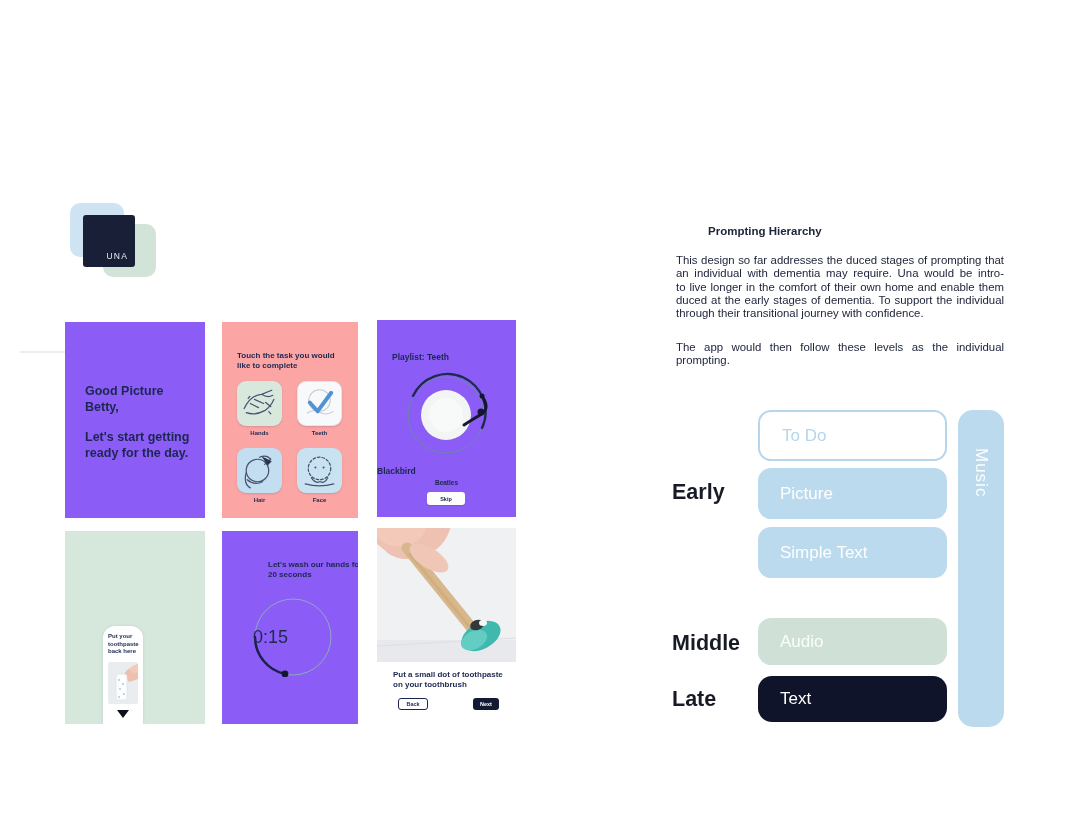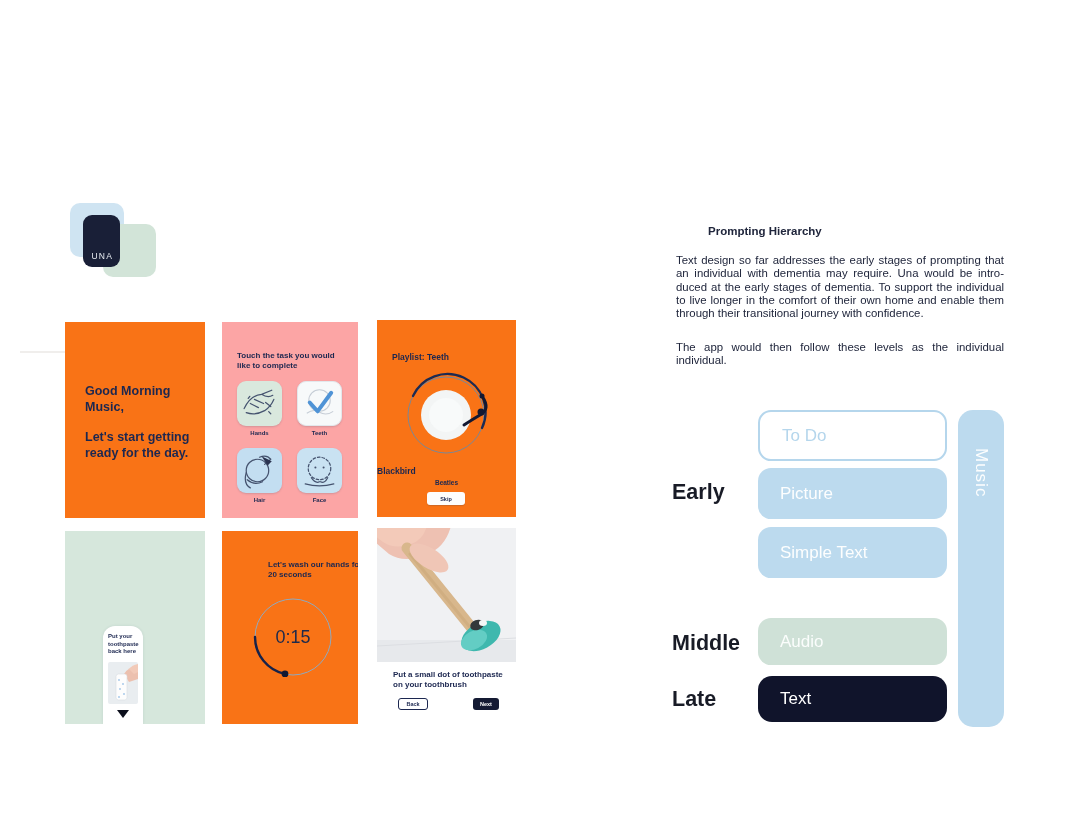--- a/index.html
+++ b/index.html
@@ -4,28 +4,28 @@
 <style>
   * { margin:0; padding:0; box-sizing:border-box; }
   html,body { background:#ffffff; }
   body { font-family:"Liberation Sans", sans-serif; color:#1d2a52; }
   .page { position:relative; width:1069px; height:826px; background:#fff; overflow:hidden; margin:0 auto; }
   .abs { position:absolute; }
 
   
   .logo-blue  { left:70px;  top:203px; width:54px; height:54px; border-radius:10px; background:#cfe4f2; }
   .logo-green { left:103px; top:224px; width:53px; height:53px; border-radius:10px; background:#d2e4d8; }
-  .logo-navy  { left:83px;  top:215px; width:37px; height:52px; border-radius:9px; background:#191f37;padding-left:8px; }
+  .logo-navy  { left:83px;  top:215px; width:52px; height:52px; border-radius:3px; background:#191f37;padding-left:8px; }
   .logo-navy span { position:absolute; right:7px; bottom:6px; color:#e8ecf2; font-size:8.5px; letter-spacing:1.2px; font-weight:400; }
 
   .faint-line { left:20px; top:351px; width:45px; height:2px; background:#f0eeec; }
 
   
   .screen { position:absolute; overflow:hidden; }
-  .blue-bg  { background:#f97316; }
+  .blue-bg  { background:#8b5cf6; }
   .green-bg { background:#d6e7dc; }
 
   .s1 { left:65px;  top:322px; width:140px; height:196px; }
   .s2 { left:222px; top:322px; width:136px; height:196px; background:#fca5a5; }
   .s3 { left:377px; top:320px; width:139px; height:197px; }
   .s4 { left:65px;  top:531px; width:140px; height:193px; }
   .s5 { left:222px; top:531px; width:136px; height:193px; }
   .s6 { left:377px; top:528px; width:139px; height:196px; background:#fff; }
 
   
@@ -57,21 +57,21 @@
   .s4 .card { position:absolute; left:38px; top:95px; width:40px; height:98px; background:#fff; border-radius:12px 12px 0 0;
               box-shadow:0 0 3px rgba(60,80,100,.12); }
   .s4 .card-text { position:absolute; left:5px; top:7px; width:32px; font-size:6px; font-weight:700; line-height:7.5px; color:#1c2750; }
   .s4 .card-photo { position:absolute; left:5px; top:36px; width:30px; height:42px; }
   .s4 .tri { position:absolute; left:14px; top:84px; width:0; height:0;
              border-left:6px solid transparent; border-right:6px solid transparent; border-top:8px solid #0c0f1c; }
 
   
   .s5 .title { position:absolute; left:18px; top:29px; width:105px; font-size:8px; font-weight:700; line-height:10px; color:#1c2750;margin-left:28px; }
   .s5 .timer-svg { position:absolute; left:31px; top:66px; width:80px; height:80px; }
-  .s5 .time { position:absolute; left:31px; top:96px; width:80px; text-align:center; font-size:18px; font-weight:500; color:#1d2a4d; }
+  .s5 .time { position:absolute; left:31px; top:96px; width:80px; font-size:18px; font-weight:500; color:#1d2a4d; }
 
   
   .s6 .photo { position:absolute; left:0; top:0; width:139px; height:134px; }
   .s6 .caption { position:absolute; left:16px; top:142px; width:115px; font-size:8px; font-weight:700; line-height:9.5px; color:#1c2750; }
   .s6 .back-btn { position:absolute; left:21px; top:170px; width:30px; height:12px; background:#fff; border:1px solid #1c2750;
                   border-radius:3px; font-size:5.5px; font-weight:700; color:#1c2750; display:flex; align-items:center; justify-content:center; }
   .s6 .next-btn { position:absolute; left:96px; top:170px; width:26px; height:12px; background:#141a33;
                   border-radius:3px; font-size:5.5px; font-weight:700; color:#fff; display:flex; align-items:center; justify-content:center; }
 
   
@@ -107,21 +107,21 @@
 
   <div class="abs logo-blue"></div>
   <div class="abs logo-green"></div>
   <div class="abs logo-navy">
     <span>UNA</span>
   </div>
 
   <div class="abs faint-line"></div>
 
   <div class="screen s1 blue-bg">
-    <div class="greet">Good Morning Music,</div>
+    <div class="greet">Good Picture Betty,</div>
     <div class="greet greet2">Let's start getting ready for the day.</div>
   </div>
 
   <div class="screen s2">
     <div class="title">Touch the task you would like to complete</div>
 
     <div class="tile tile-hands">
       <svg viewBox="0 0 44 44">
         <g fill="none" stroke="#45536f" stroke-width="1.2" stroke-linecap="round">
           <path d="M7 27 Q13 14 24 13 L34 9 M24 13 Q30 17 35 14"></path>
@@ -227,30 +227,30 @@
       <ellipse cx="106" cy="95" rx="4" ry="3" fill="#f5f6f6"></ellipse>
     </svg>
     <div class="caption">Put a small dot of toothpaste on your toothbrush</div>
     <div class="back-btn">Back</div>
     <div class="next-btn">Next</div>
   </div>
 
   <div class="abs article-heading">Prompting Hierarchy</div>
 
   <div class="abs para p1">
-    <span class="line j">Text design so far addresses the early stages of prompting that</span>
+    <span class="line j">This design so far addresses the duced stages of prompting that</span>
     <span class="line j">an individual with dementia may require. Una would be intro-</span>
+    <span class="line j">to live longer in the comfort of their own home and enable them</span>
     <span class="line j">duced at the early stages of dementia. To support the individual</span>
-    <span class="line j">to live longer in the comfort of their own home and enable them</span>
     <span class="line">through their transitional journey with confidence.</span>
   </div>
 
   <div class="abs para p2">
     <span class="line j">The app would then follow these levels as the individual</span>
-    <span class="line">individual.</span>
+    <span class="line">prompting.</span>
   </div>
 
   <div class="abs stage-label lbl-early">Early</div>
   <div class="abs stage-label lbl-middle">Middle</div>
   <div class="abs stage-label lbl-late">Late</div>
 
   <div class="hbox hbox-todo">To Do</div>
   <div class="hbox hbox-blue hbox-picture">Picture</div>
   <div class="hbox hbox-blue hbox-simple">Simple Text</div>
   <div class="hbox hbox-audio">Audio</div>

